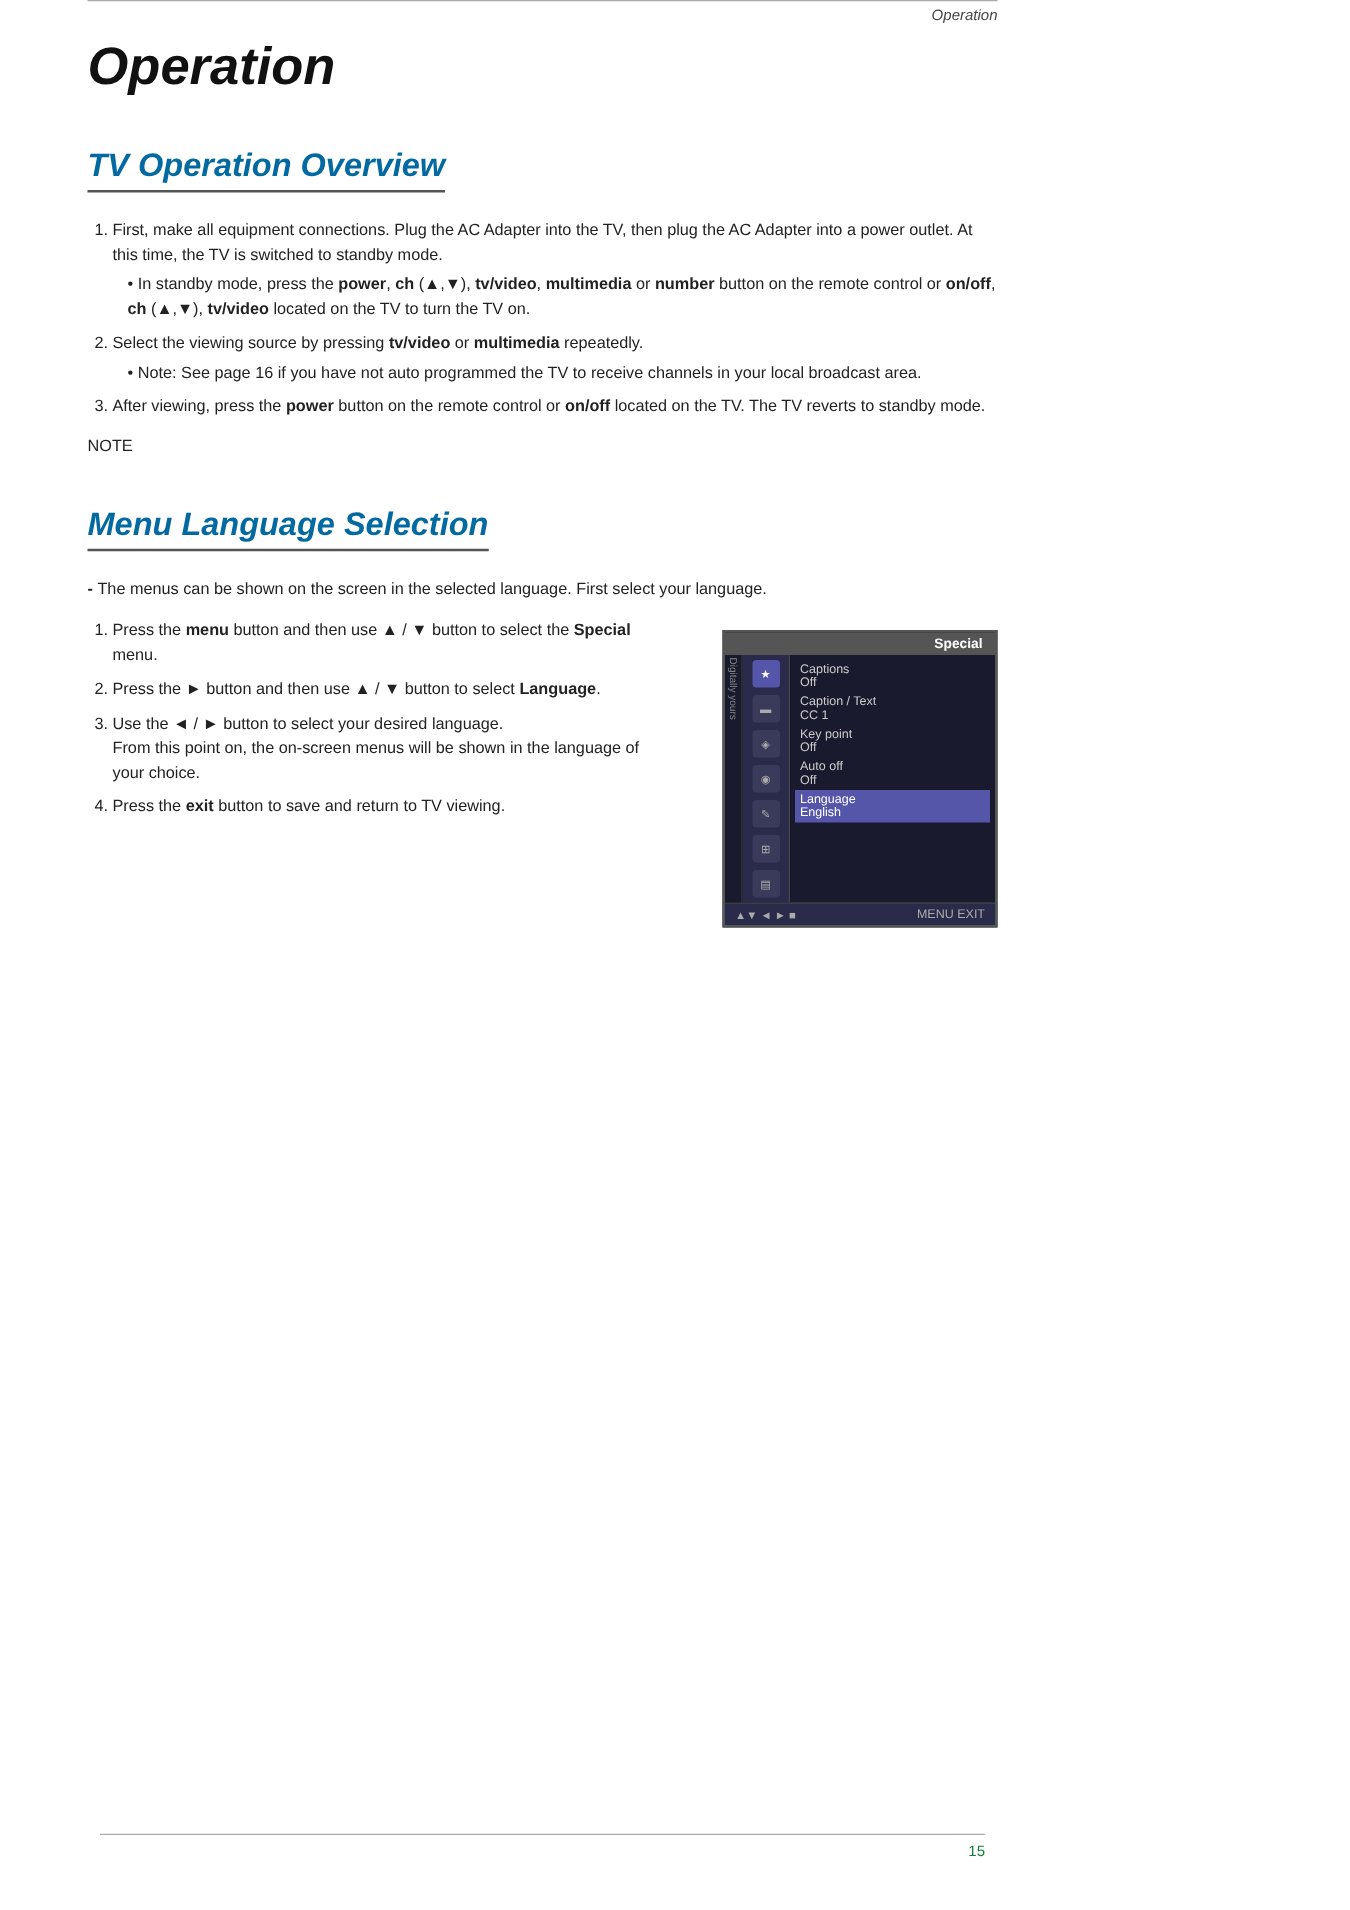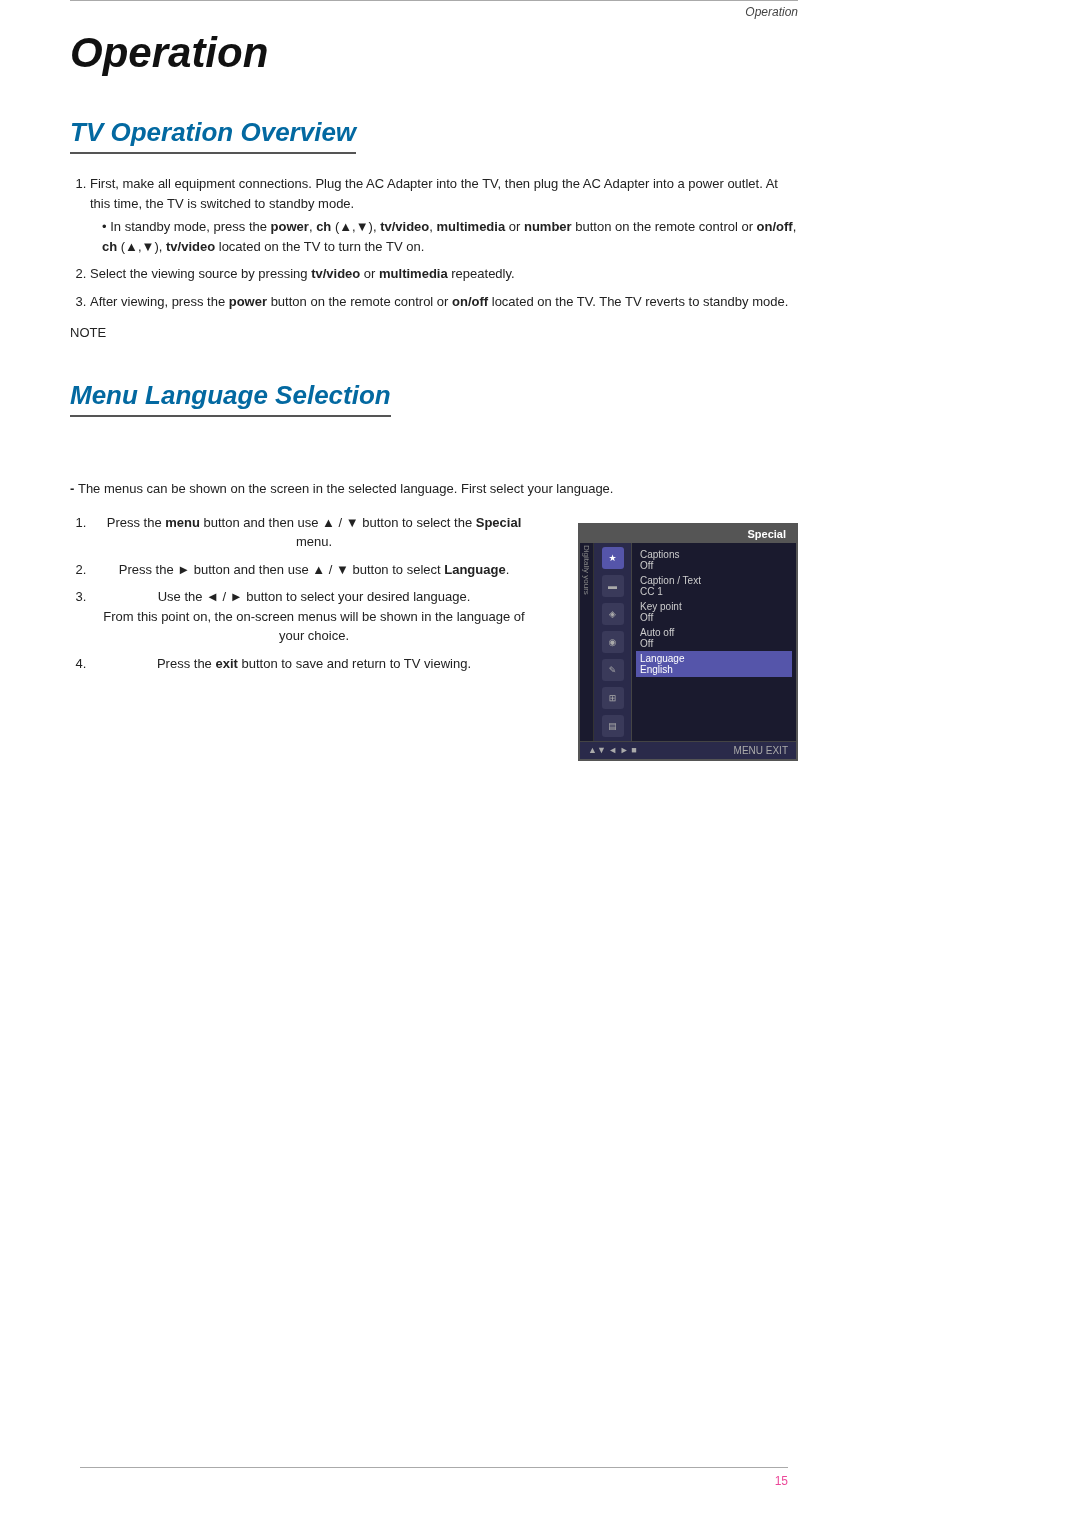--- a/index.html
+++ b/index.html
@@ -88,30 +88,28 @@
       margin-left: 0;
       margin-bottom: 14px;
     }
     .dash-list li::before {
       content: "- ";
       font-weight: bold;
     }
     .dash-list li {
       margin-bottom: 6px;
       line-height: 1.5;
-      margin-top: 42px;
     }
     .menu-lang-content {
       display: flex;
       gap: 40px;
       align-items: flex-start;
     }
     .menu-lang-text {
       flex: 1;
-      text-align: center;
     }
     .tv-menu-image {
       width: 220px;
       flex-shrink: 0;
       margin-top: 10px;
     }
     .tv-menu-box {
       border: 2px solid #555;
       background: #1a1a2e;
       color: #fff;
@@ -200,21 +198,21 @@
     .tv-menu-outer {
       display: flex;
     }
     .bottom-rule {
       border-bottom: 1px solid #aaa;
       margin-top: 20px;
     }
     .page-number {
       text-align: right;
       font-size: 12px;
-      color: #ec4899;
+      color: #15803d;
       margin-top: 6px;
     }
     b { font-weight: bold; }
   </style>
 </head>
 <body>
 
 <div class="page">
 
   <div class="top-rule"></div>
@@ -226,20 +224,23 @@
     <div class="section-title">TV Operation Overview</div>
     <ol>
       <li>
         First, make all equipment connections. Plug the AC Adapter into the TV, then plug the AC Adapter into a power outlet. At this time, the TV is switched to standby mode.
         <ul class="sub-list">
           <li>In standby mode, press the <b>power</b>, <b>ch</b> (▲,▼), <b>tv/video</b>, <b>multimedia</b> or <b>number</b> button on the remote control or <b>on/off</b>, <b>ch</b> (▲,▼), <b>tv/video</b> located on the TV to turn the TV on.</li>
         </ul>
       </li>
       <li>
         Select the viewing source by pressing <b>tv/video</b> or <b>multimedia</b> repeatedly.
+        <ul class="sub-list">
+          <li>Note: See page 16 if you have not auto programmed the TV to receive channels in your local broadcast area.</li>
+        </ul>
       </li>
       <li>
         After viewing, press the <b>power</b> button on the remote control or <b>on/off</b> located on the TV. The TV reverts to standby mode.
       </li>
     </ol>
     <div class="note-block">
       <div class="note-label">NOTE</div>
     </div>
   </div>
 

